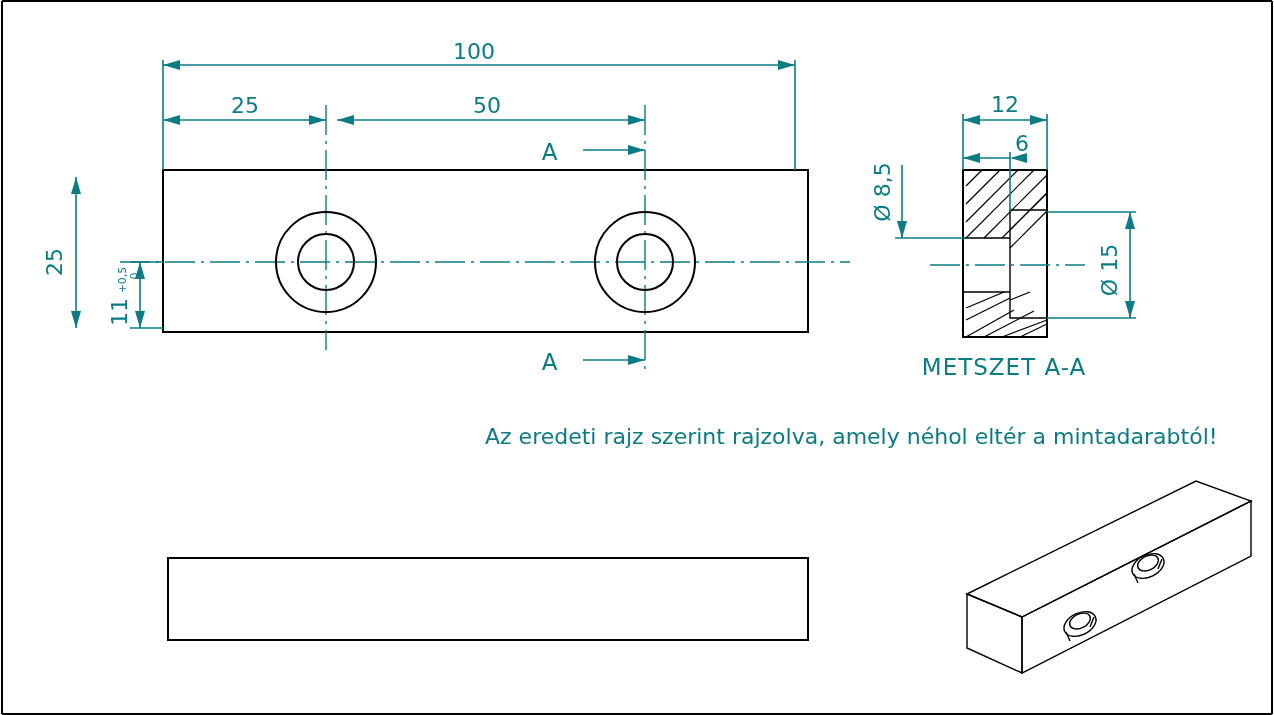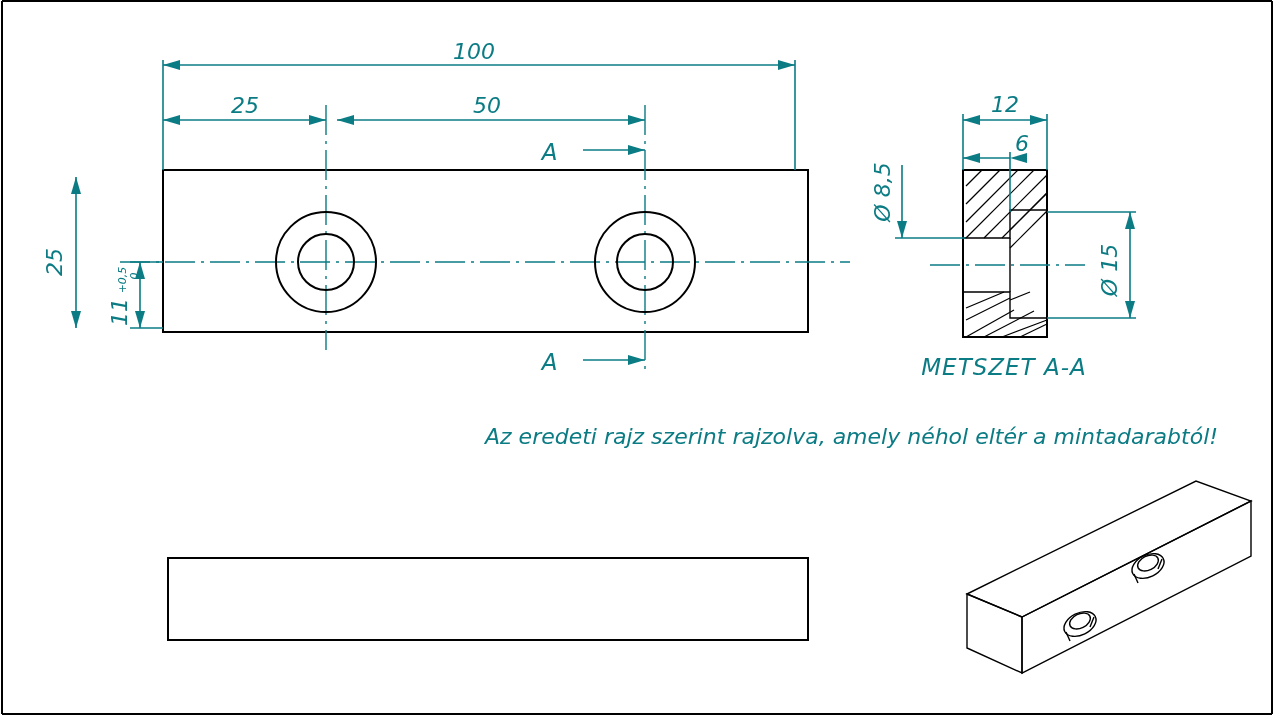--- a/index.html
+++ b/index.html
@@ -13,21 +13,20 @@
     font-family: "DejaVu Sans", sans-serif;
     position: relative;
     overflow: hidden;
   }
   #sheet {
     position: absolute;
     left: 0;
     top: 0;
     width: 1274px;
     height: 715px;
-    font-style: italic;
   }
   .svg-layer {
     position: absolute;
     left: 0;
     top: 0;
   }
   .dimtext {
     font-family: "DejaVu Sans", sans-serif;
     fill: #0b7b84;
     font-size: 22px;

